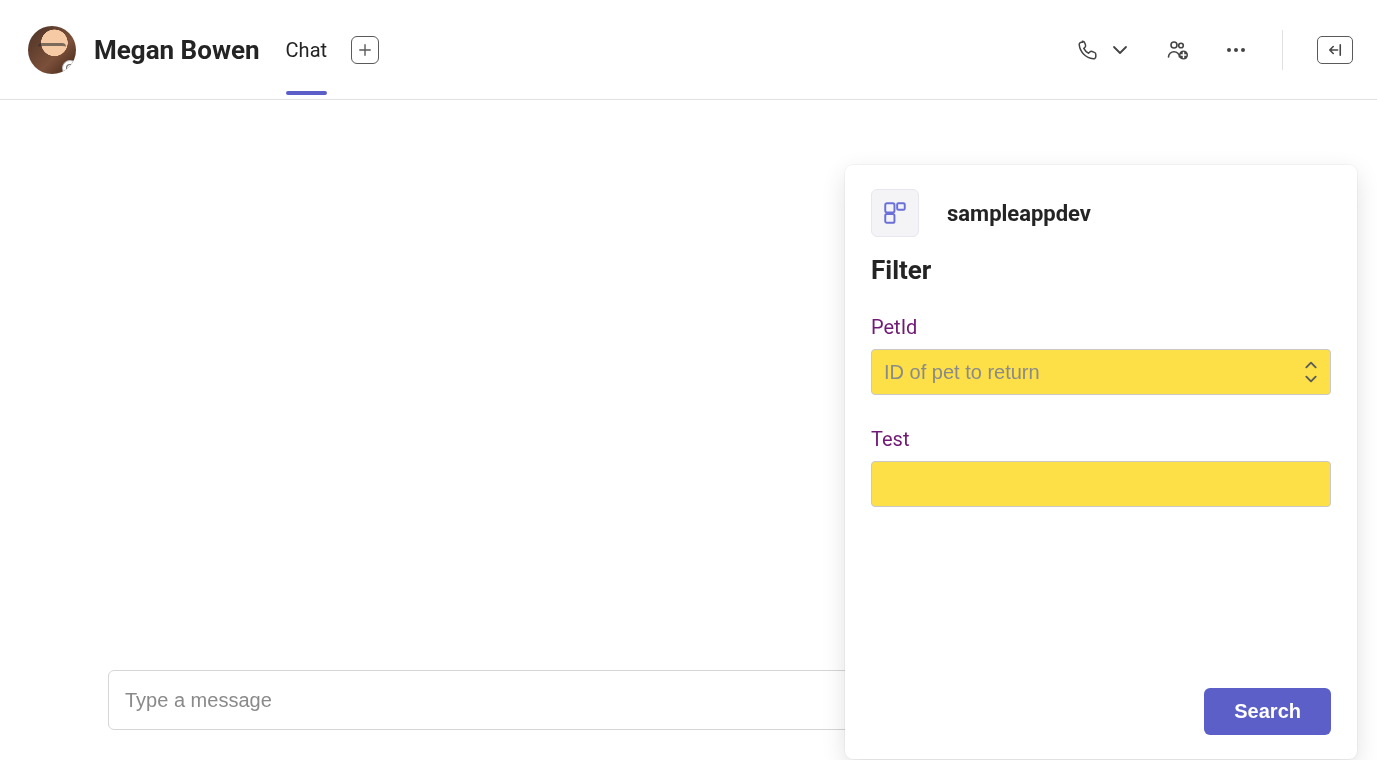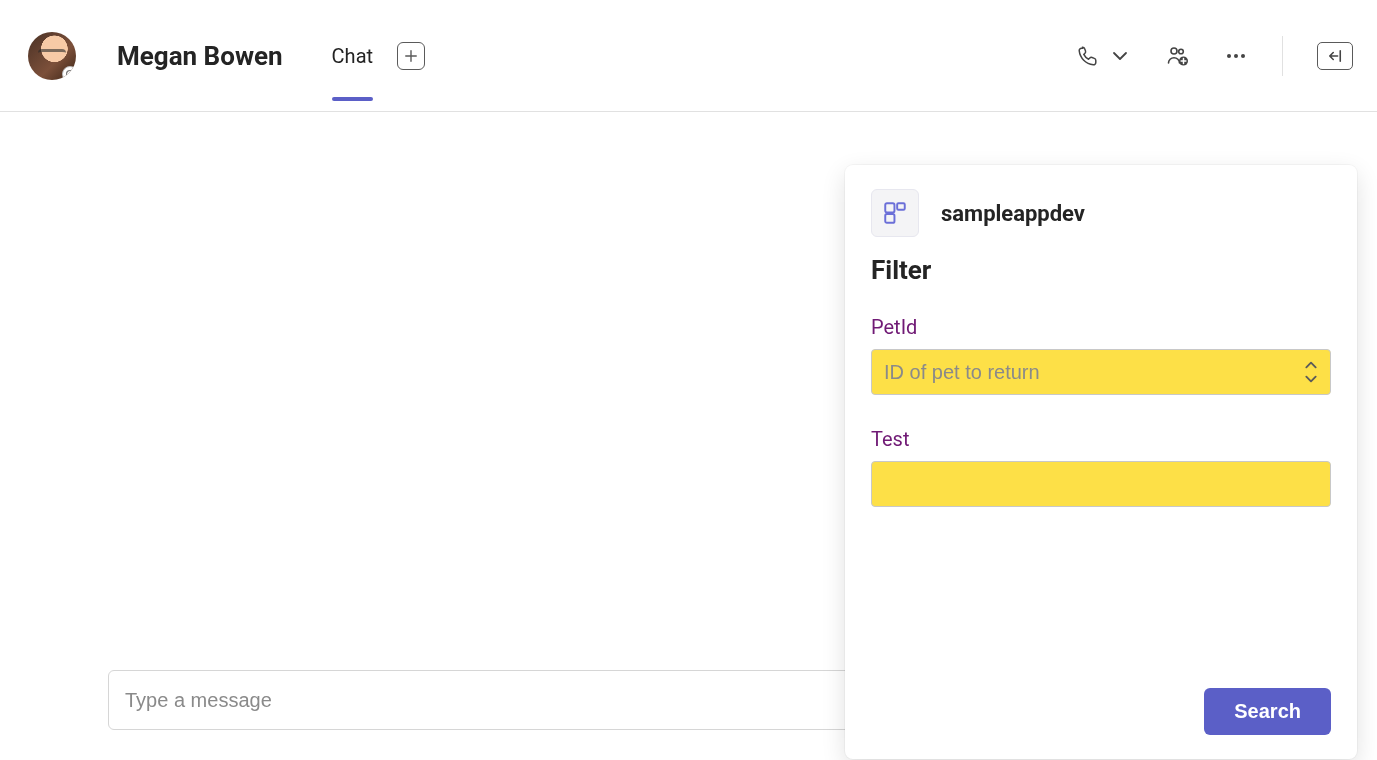--- a/index.html
+++ b/index.html
@@ -18,24 +18,23 @@
     width:1377px;
     height:760px;
     overflow:hidden;
     position:relative;
   }
 
   
   .header{
     display:flex;
     align-items:center;
-    height:112px;
+    height:100px;
     padding:0 24px 0 28px;
     border-bottom:1px solid var(--border);
-    gap:23px;
   }
   .avatar{
     width:48px;height:48px;border-radius:50%;
     position:relative;display:inline-block;
     background: radial-gradient(circle at 55% 35%, #f7caa6 0 32%, transparent 33%),
                 linear-gradient(135deg,#4a3125,#7c503a 60%,#3b2416);
     overflow:hidden;
     flex:0 0 auto;
   }
   .avatar::after{ 
@@ -99,21 +98,21 @@
   .ico.plus{color:var(--accent);}
   .ico.send svg{width:26px;height:26px;}
 
   
   .flyout{
     position:absolute;top:77px;right:20px;width:512px;height:594px;
     background:#fff;border-radius:8px;
     box-shadow:0 8px 24px rgba(0,0,0,0.12),0 0 0 1px rgba(0,0,0,0.03);
     padding:24px 26px;display:flex;flex-direction:column;
   }
-  .fly-head{display:flex;align-items:center;gap:22px;margin-bottom:18px;}
+  .fly-head{display:flex;align-items:center;gap:28px;margin-bottom:18px;}
   .app-icon{
     width:48px;height:48px;border-radius:6px;background:#f4f4f6;border:1px solid #e7e7ef;
     display:flex;align-items:center;justify-content:center;
   }
   .app-icon svg{width:26px;height:26px;}
   .app-name{font-size:22px;font-weight:700;}
   .fly-section-title{font-size:26px;font-weight:700;margin-bottom:14px;}
   .field-label{font-size:20px;color:#701a75;margin-bottom:10px;margin-top:16px;}
   .input-wrap{position:relative;margin-bottom:16px;}
   .tinput{

